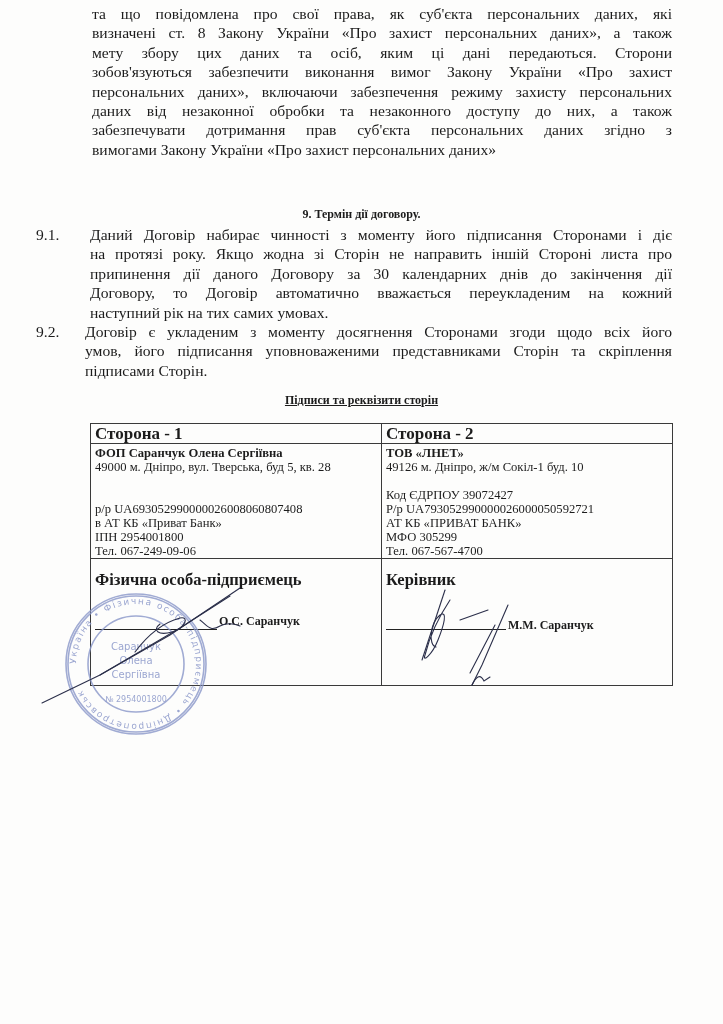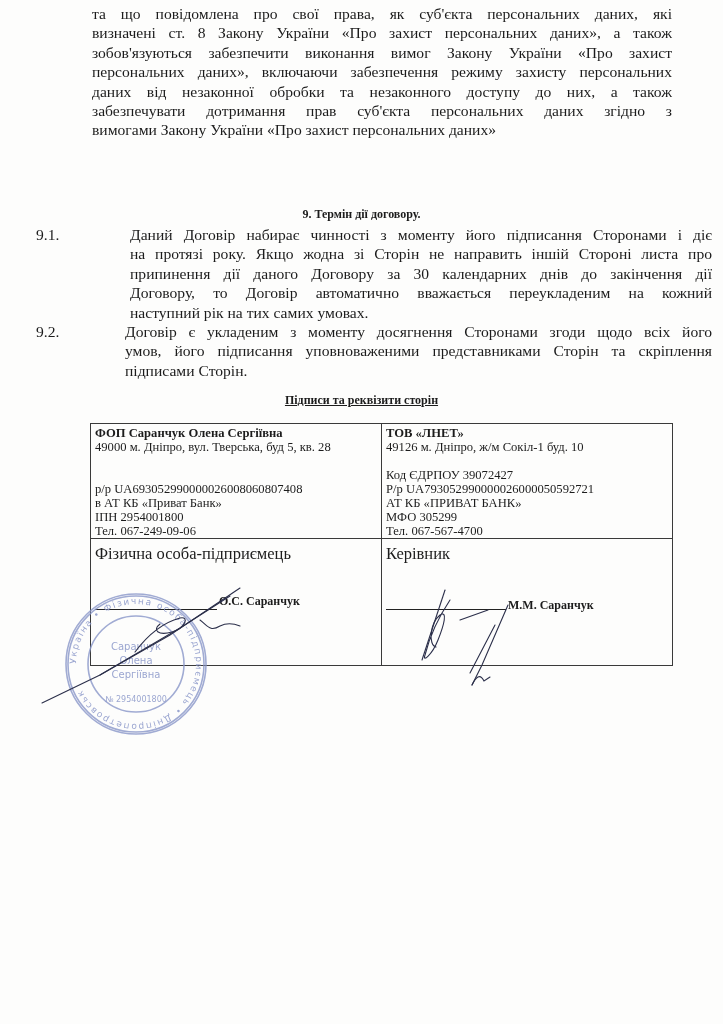--- a/index.html
+++ b/index.html
@@ -13,51 +13,52 @@
     text-align: justify; text-align-last: left;
   }
   .para .line { display: block; text-align: justify; text-align-last: justify; white-space: nowrap; }
   .para .line.last { text-align-last: left; }
   .heading {
     position: absolute; left: 0; width: 723px; text-align: center; font-weight: bold;
     font-size: 12px;
   }
   .item { position: absolute; left: 36px; width: 636px; font-size: 15.6px; line-height: 19.4px; }
   .item .num { position: absolute; left: 0; top: 0; }
-  .item .body { position: absolute; left: 54px; width: 582px; margin-left: 40px; }
+  .item .body { position: absolute; left: 54px; width: 582px; }
   .item .line { display: block; text-align: justify; text-align-last: justify; white-space: nowrap; }
   .item .line.last { text-align-last: left; }
 
   table.req {
     position: absolute; left: 90px; top: 423px; width: 583px; border-collapse: collapse;
     font-size: 12.6px; line-height: 14px;
   }
   table.req td { border: 1.3px solid #3a3a3a; vertical-align: top; padding: 0 4px; width: 50%; }
   .hdr { font-size: 17px; font-weight: bold; line-height: 18px; padding-top: 1px !important; height: 18px; }
   .cell-data { height: 110px; padding-top: 2px !important; }
   .cell-data .l { display: block; white-space: nowrap; }
   .cell-data .b { font-weight: bold; }
   .gap { display: block; height: 14px; }
   .gap2 { display: block; height: 28px; }
   .sig { height: 126px; position: relative; }
-  .sig-title { font-size: 16.5px; font-weight: normal; display: block; margin-top: 8px; }
+  .sig-title { font-size: 16.5px; font-weight: bold; display: block; margin-top: 14px; }
   .sig-line { position: absolute; border-bottom: 1.3px solid #222; }
   .sig-name { position: absolute; font-size: 12px; font-weight: bold; }
 
   .stamp { position: absolute; left: 62px; top: 590px; width: 148px; height: 148px; pointer-events: none; }
   .scribble { position: absolute; pointer-events: none; }
 </style>
 </head>
 <body>
 
 <div class="page">
 
   <div class="para" style="top:4px;">
     <span class="line">та що повідомлена про свої права, як суб'єкта персональних даних, які</span>
     <span class="line">визначені ст. 8 Закону України «Про захист персональних даних», а також</span>
+    <span class="line">мету збору цих даних та осіб, яким ці дані передаються. Сторони</span>
     <span class="line">зобов'язуються забезпечити виконання вимог Закону України «Про захист</span>
     <span class="line">персональних даних», включаючи забезпечення режиму захисту персональних</span>
     <span class="line">даних від незаконної обробки та незаконного доступу до них, а також</span>
     <span class="line">забезпечувати дотримання прав суб'єкта персональних даних згідно з</span>
     <span class="line last">вимогами Закону України «Про захист персональних даних»</span>
   </div>
 
   <div class="heading" style="top:207px;">9. Термін дії договору.</div>
 
   <div class="item" style="top:225px;">
@@ -77,20 +78,24 @@
       <span class="line">Договір є укладеним з моменту досягнення Сторонами згоди щодо всіх його</span>
       <span class="line">умов, його підписання уповноваженими представниками Сторін та скріплення</span>
       <span class="line last">підписами Сторін.</span>
     </div>
   </div>
 
   <div class="heading" style="top:393px;text-decoration:underline;">Підписи та реквізити сторін</div>
 
   <table class="req">
     <tbody>
+        <tr>
+      <td class="hdr">Сторона - 1</td>
+      <td class="hdr">Сторона - 2</td>
+    </tr>
     <tr>
       <td class="cell-data">
         <span class="l b">ФОП Саранчук Олена Сергіївна</span>
         <span class="l">49000 м. Дніпро, вул. Тверська, буд 5, кв. 28</span>
         <span class="gap2"></span>
         <span class="l">р/р UA693052990000026008060807408</span>
         <span class="l">в АТ КБ «Приват Банк»</span>
         <span class="l">ІПН 2954001800</span>
         <span class="l">Тел. 067-249-09-06</span>
       </td>

